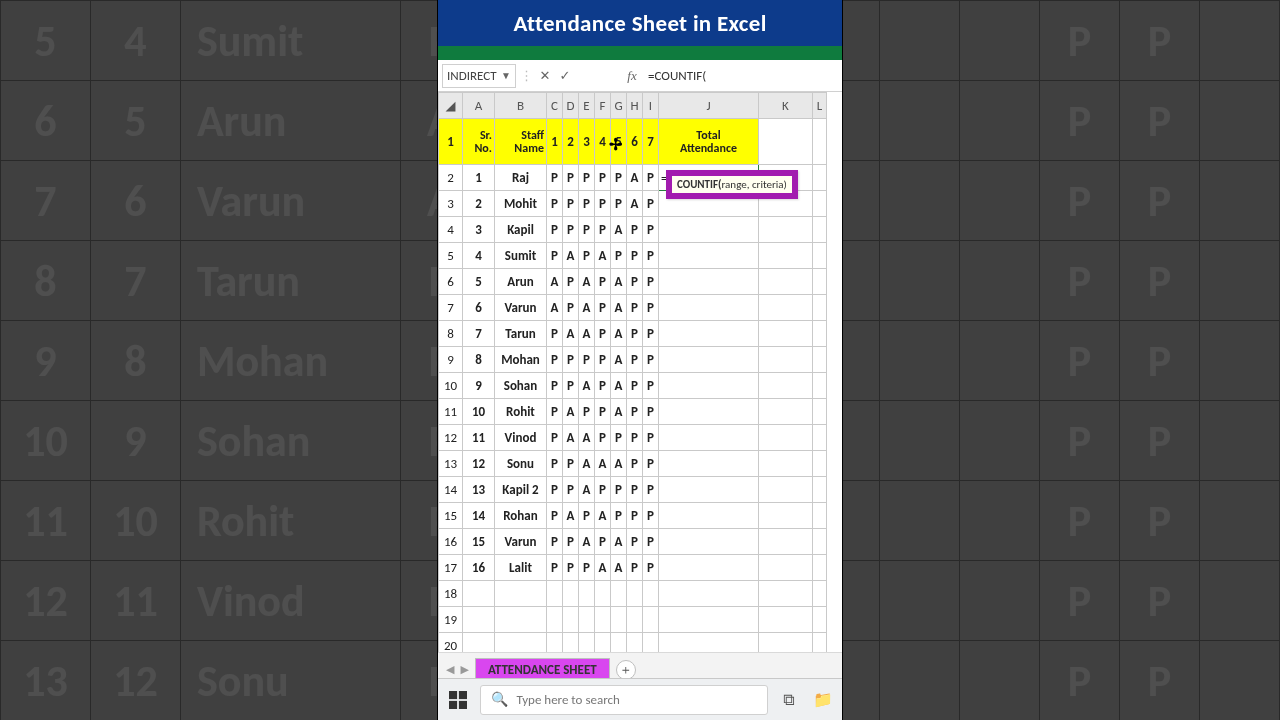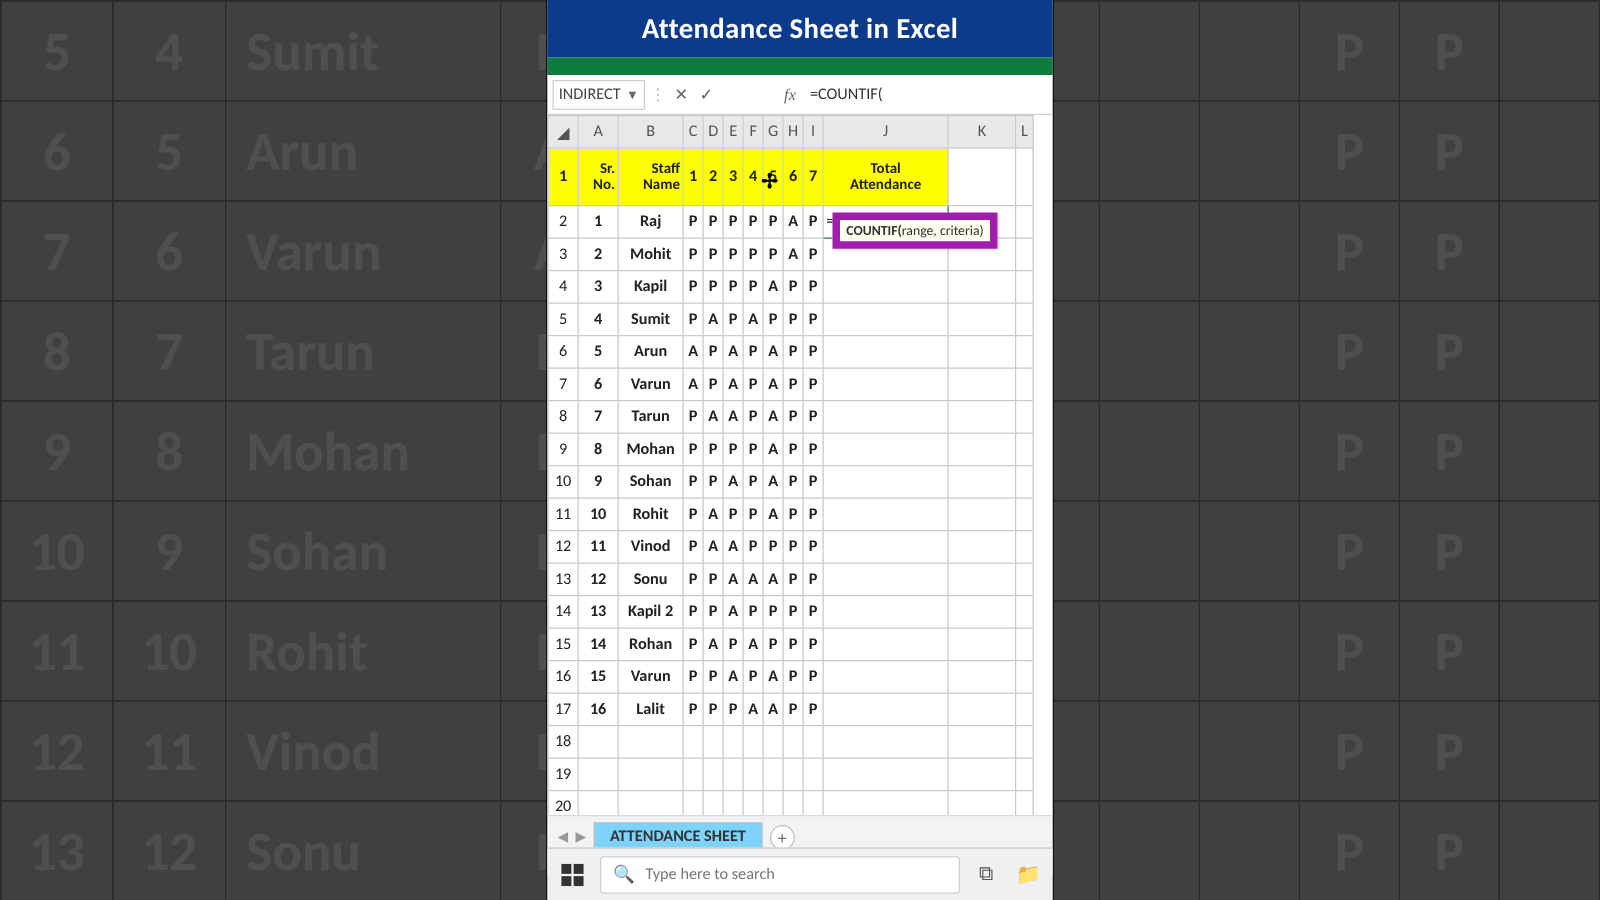--- a/index.html
+++ b/index.html
@@ -44,21 +44,21 @@
   .cSr{text-align:center;font-weight:700;}
   .cName{text-align:center;font-weight:700;padding-left:3px;}
   .cM{text-align:center;font-weight:700;}
   .selcell{border:1.5px solid #2a7f3f !important;text-align:left;padding-left:3px;}
   .tip{position:absolute;left:228px;top:78px;background:#fffff0;border:6px solid #a21caf;font-size:11px;padding:2px 5px;color:#333;white-space:nowrap;box-shadow:1px 1px 2px rgba(0,0,0,.15);}
   .tip b{font-weight:700;}
   .cursor-cross{position:absolute;left:171px;top:43px;font-size:16px;color:#000;font-weight:700;pointer-events:none;}
 
   .tabbar{height:34px;background:#f3f3f3;border-top:1px solid #d9d9d9;display:flex;align-items:center;gap:6px;padding:0 8px;font-size:13px;}
   .tabbar .nav{color:#999;font-size:11px;}
-  .tabbar .tab{height:24px;border:1px solid #bfbfbf;border-bottom:2px solid #0f7b3e;background:#7dd3fc;padding:2px 12px;display:flex;align-items:center;font-weight:600;color:#333;}
+  .tabbar .tab{height:24px;border:1px solid #bfbfbf;border-bottom:2px solid #0f7b3e;background:#d946ef;padding:2px 12px;display:flex;align-items:center;font-weight:600;color:#333;}
   .tabbar .add{width:20px;height:20px;border:1px solid #bfbfbf;border-radius:50%;display:flex;align-items:center;justify-content:center;color:#555;font-size:13px;background:#fff;}
 
   .status{height:14px;background:#f3f3f3;font-size:11px;color:#555;padding-left:6px;display:flex;align-items:center;border-top:1px solid #ddd;}
 
   .taskbar{position:absolute;bottom:0;left:0;right:0;height:42px;background:#eef0f2;border-top:1px solid #c8c8c8;display:flex;align-items:center;gap:8px;padding:0 6px;}
   .taskbar .start{width:28px;height:28px;display:flex;align-items:center;justify-content:center;}
   .taskbar .start svg{width:18px;height:18px;}
   .taskbar .search{flex:1;height:30px;background:#fff;border:1px solid #d0d0d0;border-radius:3px;display:flex;align-items:center;gap:8px;padding:0 10px;color:#777;font-size:13px;}
   .taskbar .search .mag{font-size:14px;color:#666;}
   .taskbar .tb-icn{width:26px;text-align:center;color:#555;font-size:16px;}

